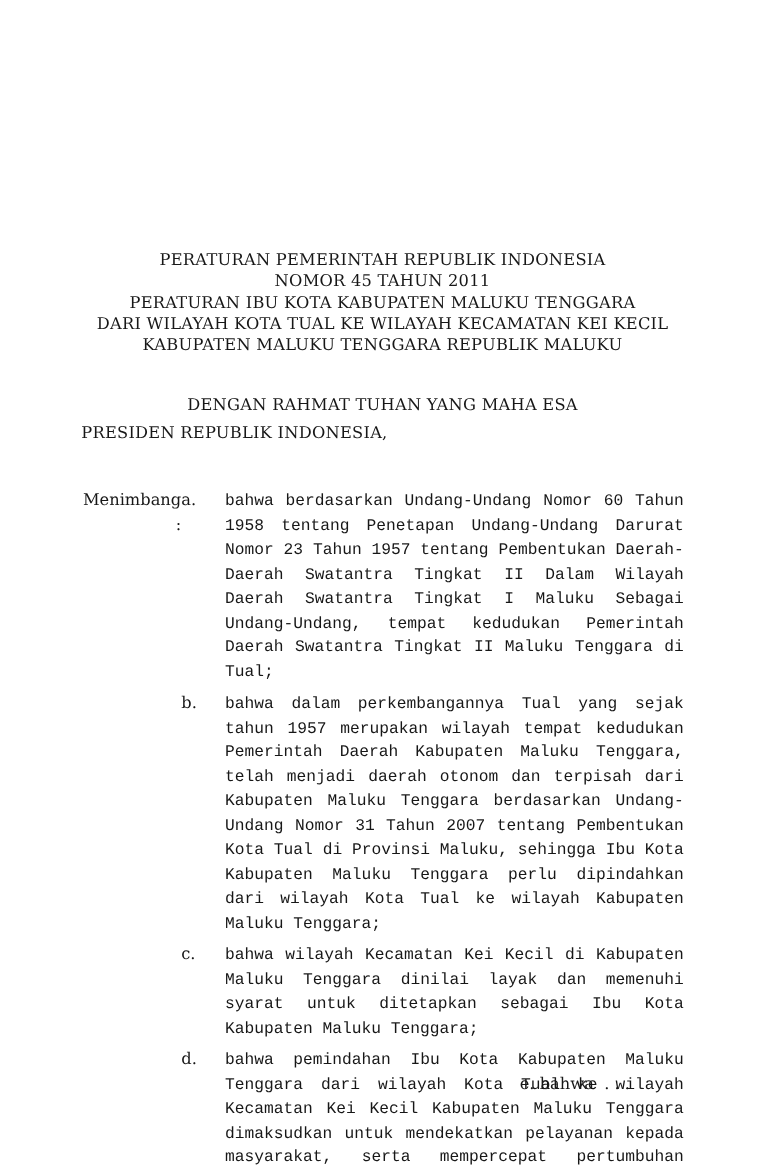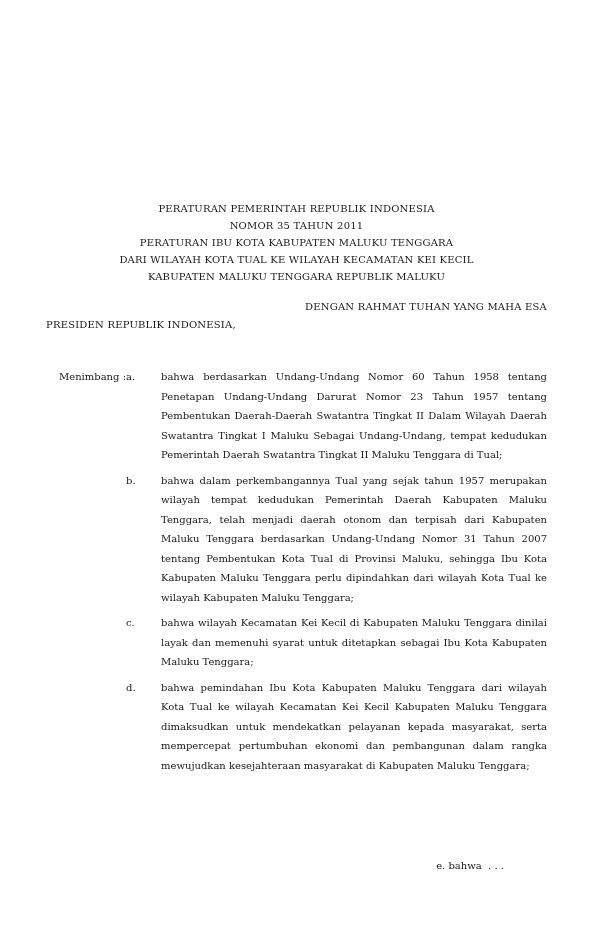--- a/index.html
+++ b/index.html
@@ -7,33 +7,33 @@
     padding: 0;
     background: #ffffff;
   }
   .page {
     position: relative;
     width: 612px;
     height: 936px;
     background: #ffffff;
     color: #171717;
     font-family: "DejaVu Serif", "Liberation Serif", serif;
-    font-size: 10px;
+    font-size: 13px;
     box-sizing: border-box;
-    padding: 200px 65px 0 46px;
+    padding: 200px 65px 0 65px;
     overflow: hidden;
   }
   .title-block {
     text-align: center;
     line-height: 17px;
     letter-spacing: 0.2px;
   }
   .invocation {
-    text-align: right;
-    margin-top: 16px;
+    text-align: center;
+    margin-top: 32px;
     letter-spacing: 0.2px;
   }
   .issuer {
     text-align: left;
     margin-top: 7px;
     letter-spacing: 0.2px;
   }
   .considering {
     margin-top: 37px;
     display: flex;
@@ -51,37 +51,38 @@
     display: flex;
     margin-bottom: 6px;
   }
   .consider-letter {
     width: 35px;
     flex: 0 0 35px;
   }
   .consider-text {
     flex: 1;
     text-align: justify;
+    font-family: Liberation Mono, monospace;
   }
   .page-continuation {
     position: absolute;
     top: 860px;
     right: 108px;
     text-align: center;
     white-space: pre;
   }
 </style>
 </head>
 <body>
 
 <div class="page">
 
   <div class="title-block">
     <div>PERATURAN PEMERINTAH REPUBLIK INDONESIA</div>
-    <div>NOMOR 35 TAHUN 2011</div>
+    <div>NOMOR 45 TAHUN 2011</div>
     <div>PERATURAN IBU KOTA KABUPATEN MALUKU TENGGARA</div>
     <div>DARI WILAYAH KOTA TUAL KE WILAYAH KECAMATAN KEI KECIL</div>
     <div>KABUPATEN MALUKU TENGGARA REPUBLIK MALUKU</div>
   </div>
 
   <div class="invocation">DENGAN RAHMAT TUHAN YANG MAHA ESA</div>
 
   <div class="issuer">PRESIDEN REPUBLIK INDONESIA,</div>
 
   <div class="considering">

